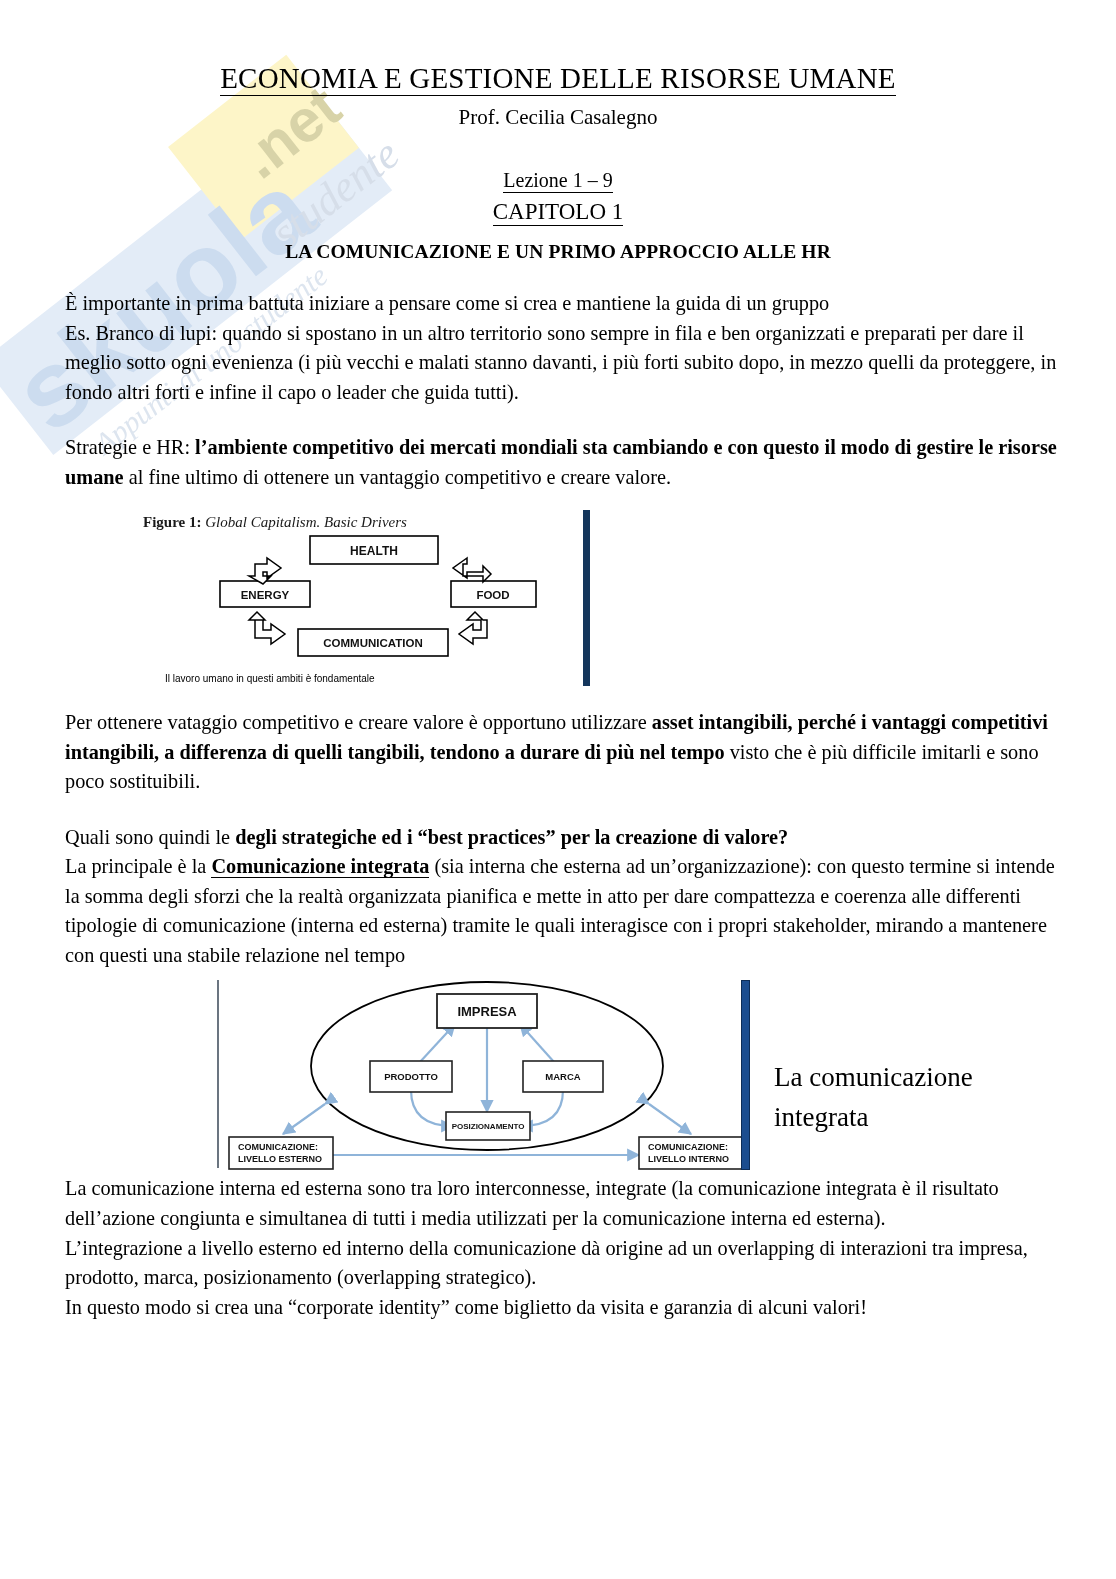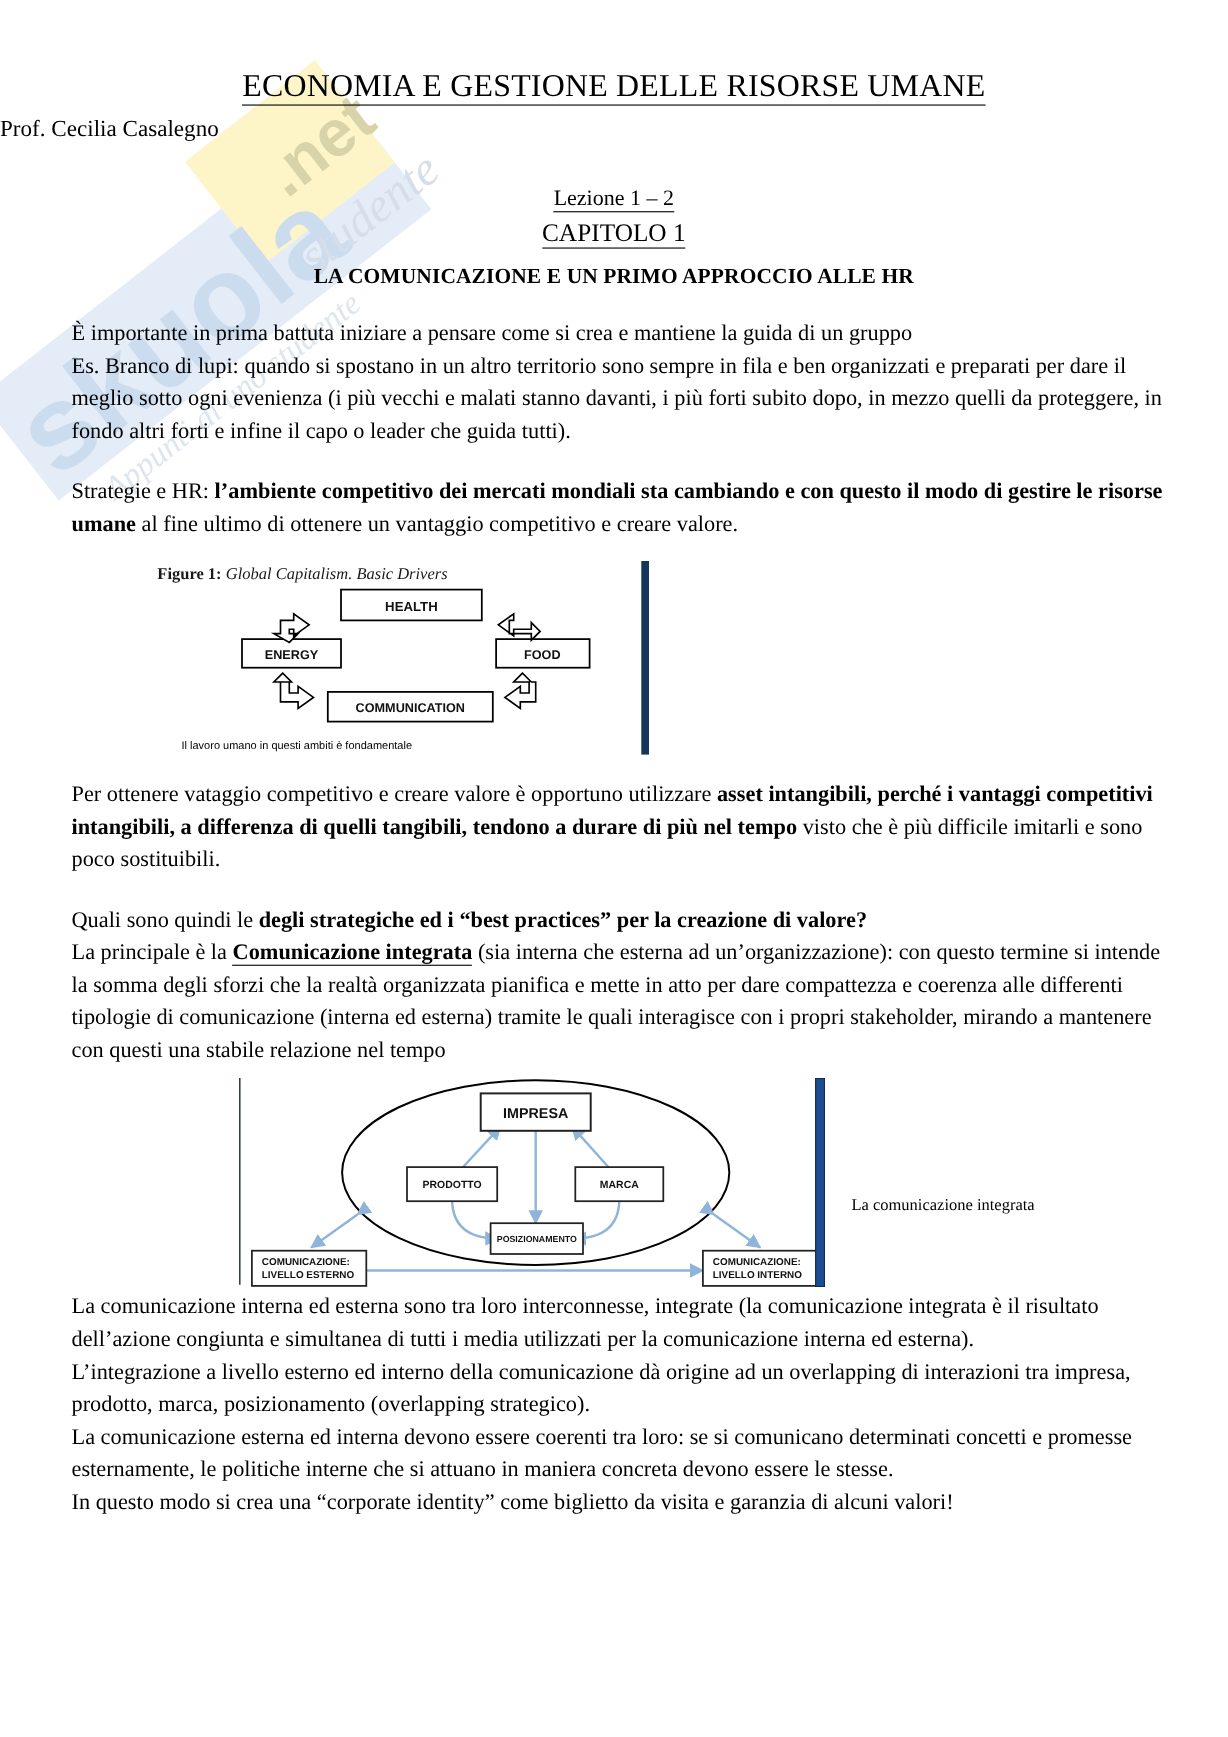--- a/index.html
+++ b/index.html
@@ -33,21 +33,21 @@
   .doc-title{
     text-align:center;
     font-size:29px;
     letter-spacing:.2px;
     margin:62px 0 0 0;
     padding:0;
     font-weight:400;
   }
   .doc-title span{ border-bottom:1.6px solid #000; padding-bottom:1px;}
   .doc-author{
-    text-align:left;
+    text-align:center;
     font-size:21px;
     margin:10px 0 0 0;
   }
   .lezione{
     text-align:center;
     font-size:20px;
     margin:39px 0 0 0;
   }
   .lezione span{border-bottom:1.4px solid #000;padding-bottom:1px;}
   .capitolo{
@@ -119,22 +119,22 @@
   .fig2-bar{
     position:absolute;
     left:676px; top:6px;
     width:9px; height:190px;
     background:#1b4d8f;
     border:1px solid #0d2d57;
     box-sizing:border-box;
   }
   .fig2-label{
     position:absolute;
-    left:709px; top:112px;
-    font-size:15px;
+    left:709px; top:84px;
+    font-size:27px;
   }
 
   .boxlabel{
     font-family:"Liberation Sans", sans-serif;
     font-weight:bold;
     fill:#111;
   }
 </style>
 </head>
 <body>
@@ -150,21 +150,21 @@
       <text x="60" y="300" font-family="Liberation Serif, serif" font-size="30" font-style="italic" fill="#dde5ef">Appunti di uno studente</text>
     </g>
   </svg>
 </div>
 
 <div class="page">
 
   <h1 class="doc-title"><span>ECONOMIA E GESTIONE DELLE RISORSE UMANE</span></h1>
   <div class="doc-author">Prof. Cecilia Casalegno</div>
 
-  <div class="lezione"><span>Lezione 1 – 2</span></div>
+  <div class="lezione"><span>Lezione 1 – 9</span></div>
   <div class="capitolo"><span>CAPITOLO 1</span></div>
   <div class="chapter-sub">LA COMUNICAZIONE  E UN PRIMO APPROCCIO ALLE HR</div>
 
   <div class="body">
 
     <div class="sp-26"></div>
 
     <p>È importante in prima battuta iniziare a pensare come si crea e mantiene la guida di un gruppo</p>
     <p>Es. Branco di lupi: quando si spostano in un altro territorio sono sempre in fila e ben organizzati e preparati per dare il meglio sotto ogni evenienza (i più vecchi e malati stanno davanti, i più forti subito dopo, in mezzo quelli da proteggere, in fondo altri forti e infine il capo o leader che guida tutti).</p>
 
@@ -272,17 +272,16 @@
         <text class="boxlabel" x="433" y="176" font-size="9">COMUNICAZIONE:</text>
         <text class="boxlabel" x="433" y="188" font-size="9">LIVELLO INTERNO</text>
       </svg>
 
       <div class="fig2-bar"></div>
       <div class="fig2-label">La comunicazione integrata</div>
     </div>
 
     <p>La comunicazione interna ed esterna sono tra loro interconnesse, integrate (la comunicazione integrata è il risultato dell’azione congiunta e simultanea di tutti i media utilizzati per la comunicazione interna ed esterna).</p>
     <p>L’integrazione a livello esterno ed interno della comunicazione dà origine ad un overlapping di interazioni tra impresa, prodotto, marca, posizionamento (overlapping strategico).</p>
-    <p>La comunicazione esterna ed interna devono essere coerenti tra loro: se si comunicano determinati concetti e promesse esternamente, le politiche interne che si attuano in maniera concreta devono essere le stesse.</p>
     <p>In questo modo si crea una “corporate identity” come biglietto da visita e garanzia di alcuni valori!</p>
 
   </div>
 </div>
 
 </body></html>

